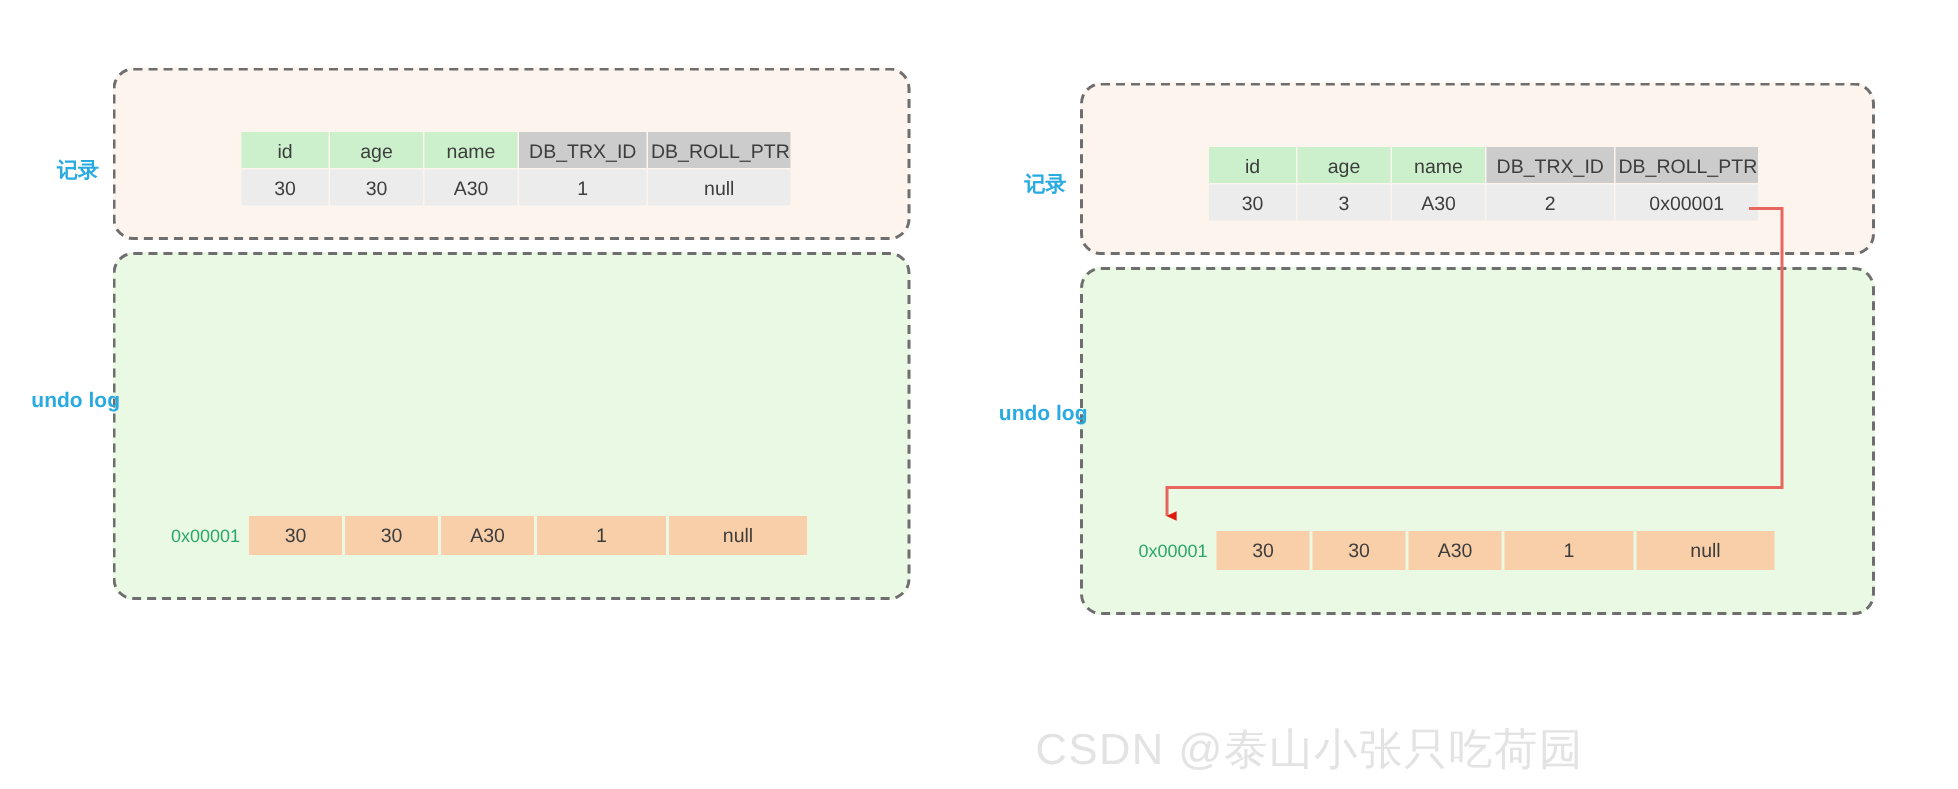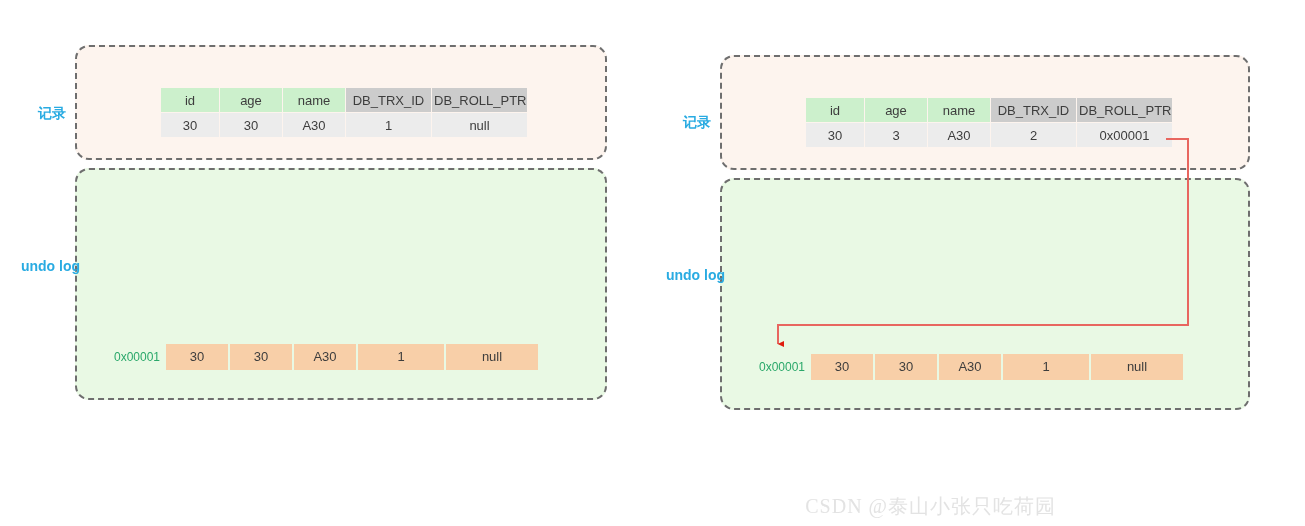--- a/index.html
+++ b/index.html
@@ -102,25 +102,25 @@
     height: 526px;
     pointer-events: none;
     overflow: visible;
   }
 
   
   .watermark {
     position: absolute;
     right: 8px;
     bottom: 6px;
-    font-size: 20px;
+    font-size: 29px;
     color: #e3e3e3;
     letter-spacing: 1px;
     white-space: nowrap;
-    font-family: Liberation Serif, serif;
+    font-family: Liberation Sans, sans-serif;
   }
 </style>
 </head>
 <body>
 
 <div class="stage">
 
   <div class="panel panel-record" style="left:75px; top:45px; width:532px; height:115px;"></div>
 
   <div class="side-label" style="left:0px; top:105px; width:66px;">记录</div>

